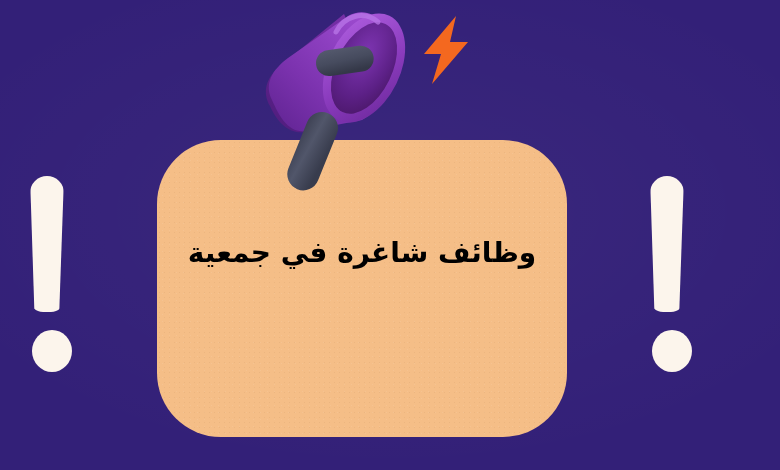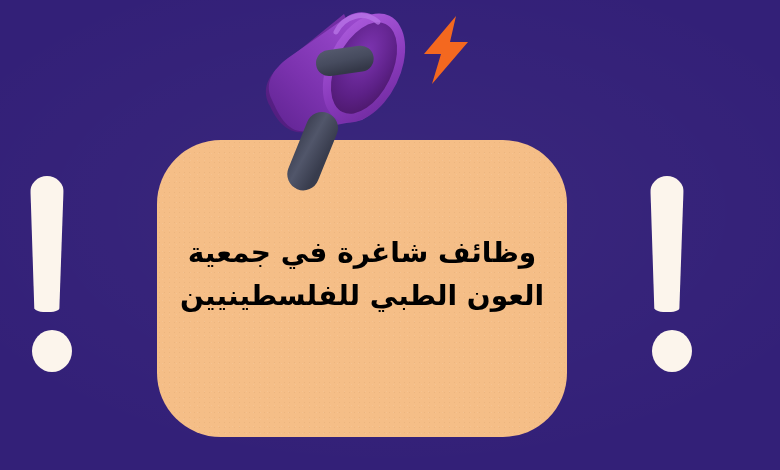--- a/index.html
+++ b/index.html
@@ -142,21 +142,20 @@
 
   <div class="excl excl-right">
     <div class="bar"></div>
     <div class="dot"></div>
   </div>
 
   <div class="card">
     <div class="card-grain"></div>
     <div class="card-text">
       <span class="line">وظائف شاغرة في جمعية</span>
-      <span class="line">العون الطبي للفلسطينيين</span>
     </div>
   </div>
 
   <div class="lightning">
     <svg width="70" height="72" viewBox="0 0 70 72" xmlns="http://www.w3.org/2000/svg">
       <polygon points="46,2 14,40 31,40 22,70 58,28 40,28" fill="#F4681F"></polygon>
     </svg>
   </div>
 
   <div class="megaphone">

